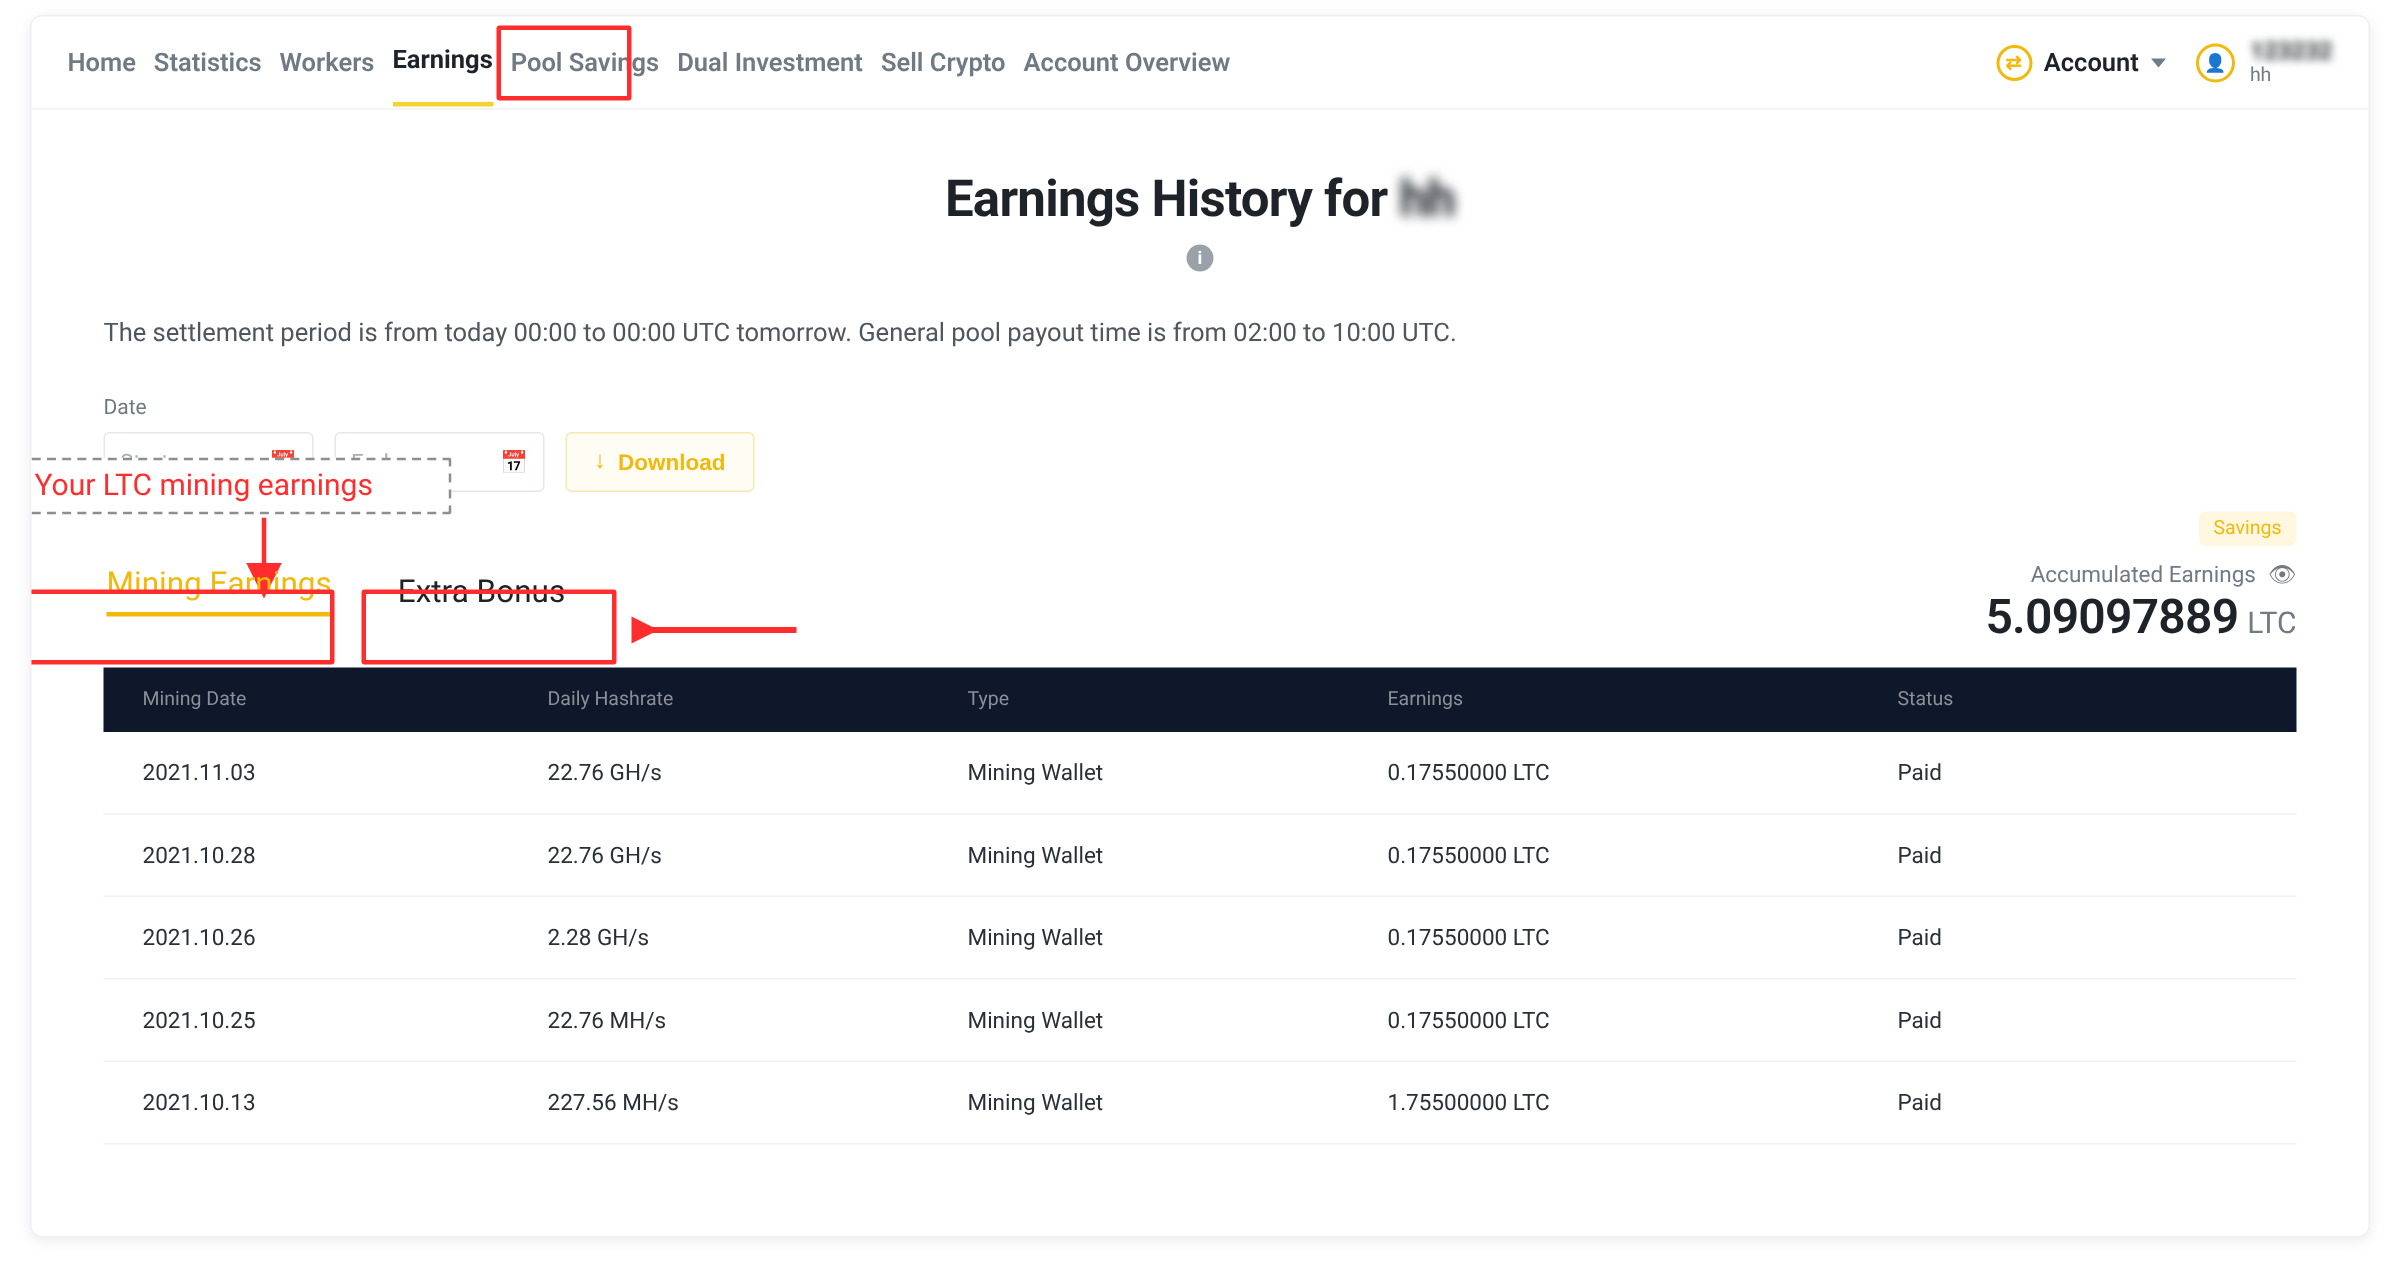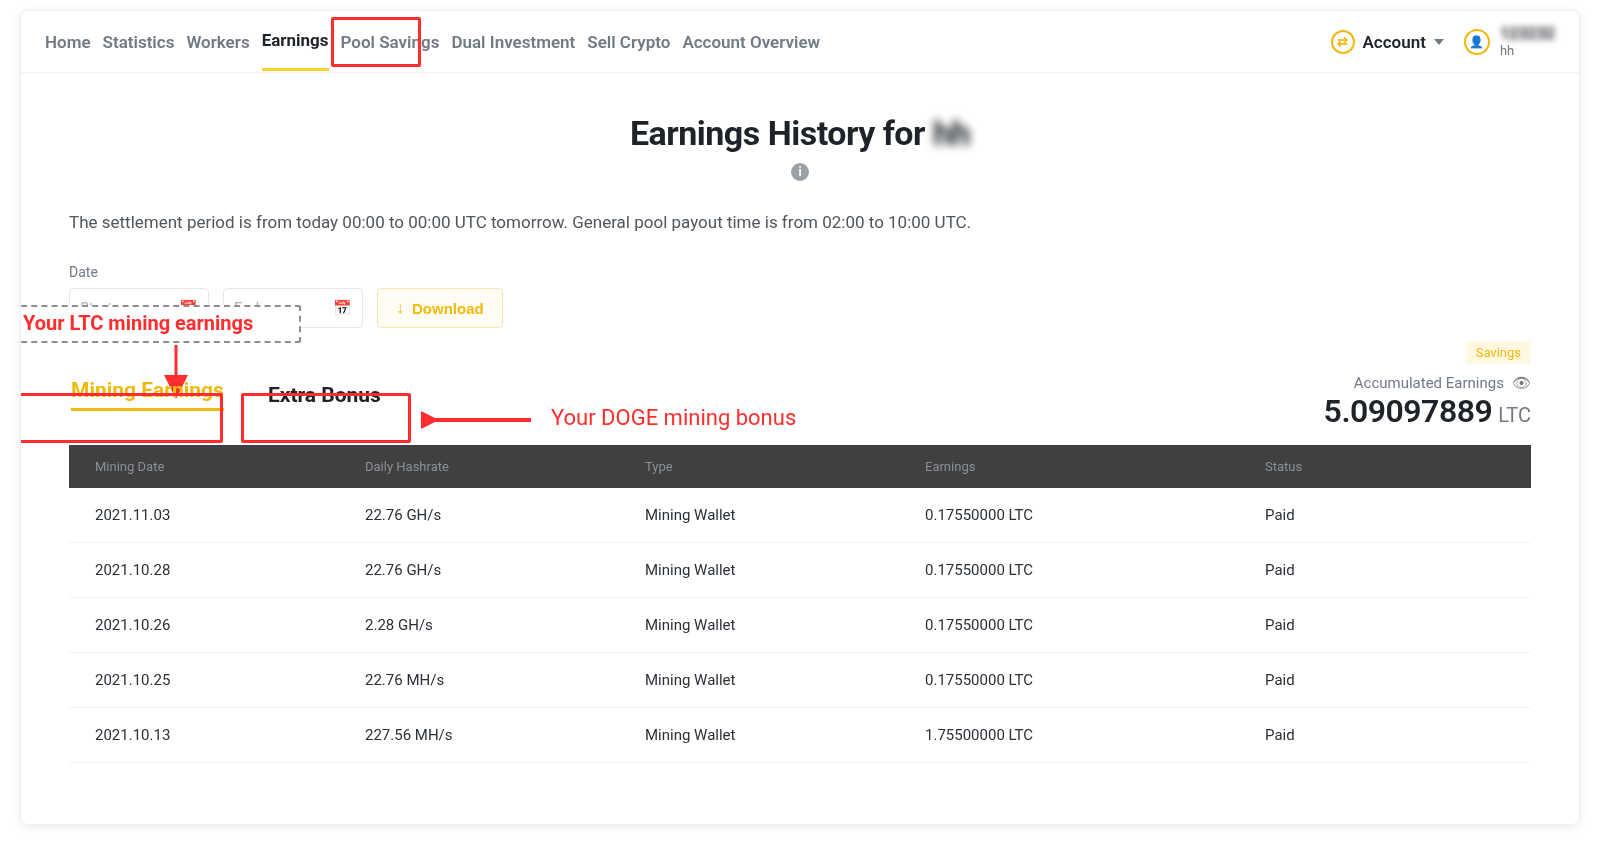--- a/index.html
+++ b/index.html
@@ -116,25 +116,25 @@
   .cal-icon { font-size:15px; color:#a8afb7; }
   .download-btn {
     height:40px; padding:0 18px; border:1px solid #f8e7b0; border-radius:4px;
     background:#fffdf3; color:#f0b90b; font-size:15px; font-weight:600;
     display:inline-flex; align-items:center; gap:8px; cursor:pointer;
   }
   .dl-icon { font-size:16px; color:#f0b90b; font-weight:700; }
   
   .dashed-anno {
     position:absolute; border:2px dashed #8e8e8e; padding:4px 10px 6px;
-    background:#fff; color:#ff2d2d; font-size:20px; border-radius:2px;font-weight:bold;
+    background:#fff; color:#ff2d2d; font-size:20px; border-radius:2px;
   }
   
   .tabs-row { margin-top:46px; display:flex; align-items:center; gap:40px; position:relative; }
-  .tab { font-size:21px; font-weight:700; cursor:pointer; padding:4px 2px;}
+  .tab { font-size:21px; font-weight:400; cursor:pointer; padding:4px 2px;}
   .tab.active { color:#f0b90b; }
   .tab.inactive { color:#1e2329; }
   .tab.active::after{
     content:""; display:block; height:3px; background:#f0b90b; margin-top:6px;
   }
   .redbox { position:absolute; border:3px solid #ff2d2d; pointer-events:none; border-radius:2px;}
   
   .anno-text { position:absolute; color:#ff2d2d; font-size:22px; }
   .arrow-svg { position:absolute; pointer-events:none; }
   
@@ -146,21 +146,21 @@
     padding:4px 10px; border-radius:4px; margin-bottom:10px;
   }
   .accum-label { font-size:15px; color:#707a84; display:flex; align-items:center; gap:8px; justify-content:flex-end;}
   .eye-icon { font-size:15px; color:#707a84; }
   .accum-val { font-size:32px; font-weight:600; color:#1e2329; letter-spacing:-0.5px;}
   .accum-unit { font-size:20px; color:#707a84; margin-left:6px; }
   
   .table { margin-top:30px; }
   .thead {
     display:grid; grid-template-columns: 270px 280px 280px 340px 1fr;
-    background:#404040; padding:14px 26px; font-size:13px; color:#8a9098;
+    background:#0f172a; padding:14px 26px; font-size:13px; color:#8a9098;
   }
   .trow {
     display:grid; grid-template-columns: 270px 280px 280px 340px 1fr;
     padding:18px 26px; font-size:15px; color:#2a3037; border-bottom:1px solid #f0f2f4;
   }
 </style>
 </head>
 <body>
 
 <div class="frame">
@@ -244,21 +244,20 @@
     <div class="redbox" style="left:220px; top:320px; width:170px; height:50px;"></div>
 
     <svg class="arrow-svg" style="left:400px; top:332px;" width="120" height="30">
       <defs>
           <marker id="ah2" markerWidth="10" markerHeight="10" refX="2" refY="5" orient="auto">
         <path d="M10,0 L0,5 L10,10 Z" fill="#ff2d2d"></path>
           </marker>
         </defs>
       <path d="M110,15 L10,15" stroke="#ff2d2d" stroke-width="4" fill="none" marker-end="url(#ah2)"></path>
     </svg>
-    <div class="anno-text" style="left:530px; top:332px;">Your DOGE mining bonus</div>
 
     <div class="accum" style="top:268px;">
       <div class="balance-pill">Savings</div>
       <div class="accum-label">
         <span>Accumulated Earnings</span>
         <span class="eye-icon">👁</span>
       </div>
       <div>
         <span class="accum-val">5.09097889</span><span class="accum-unit">LTC</span>
       </div>

